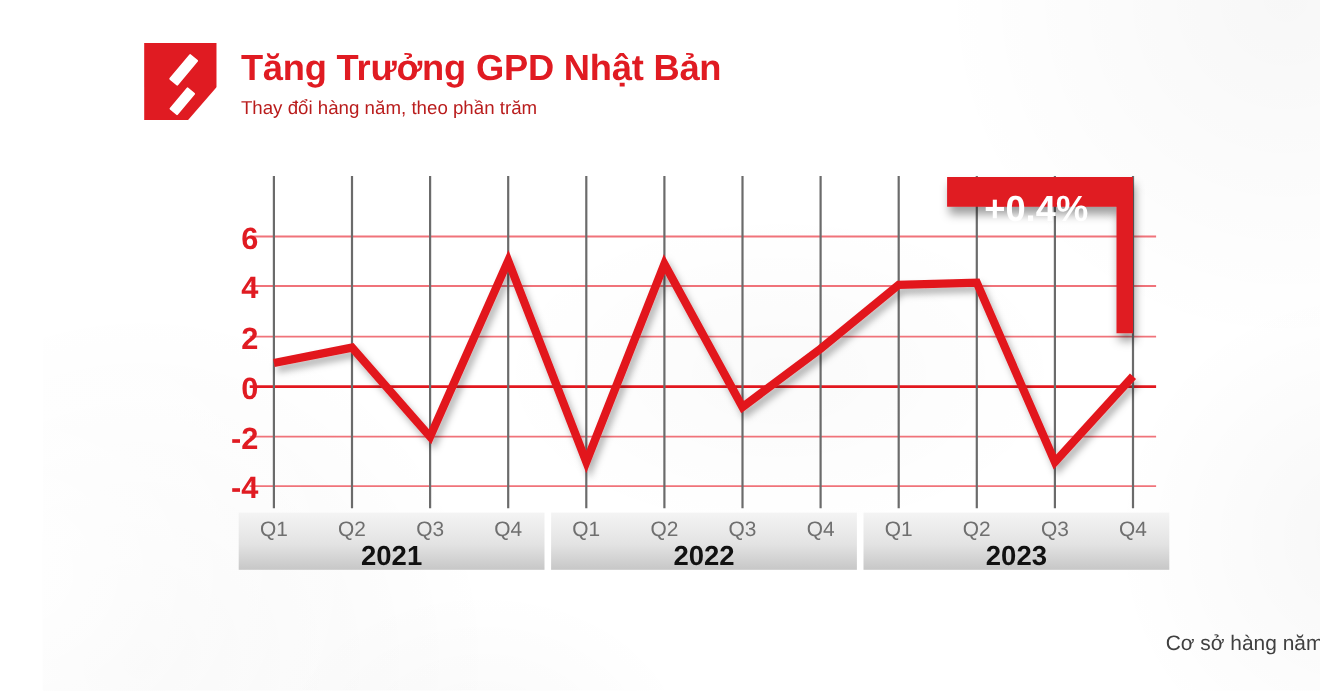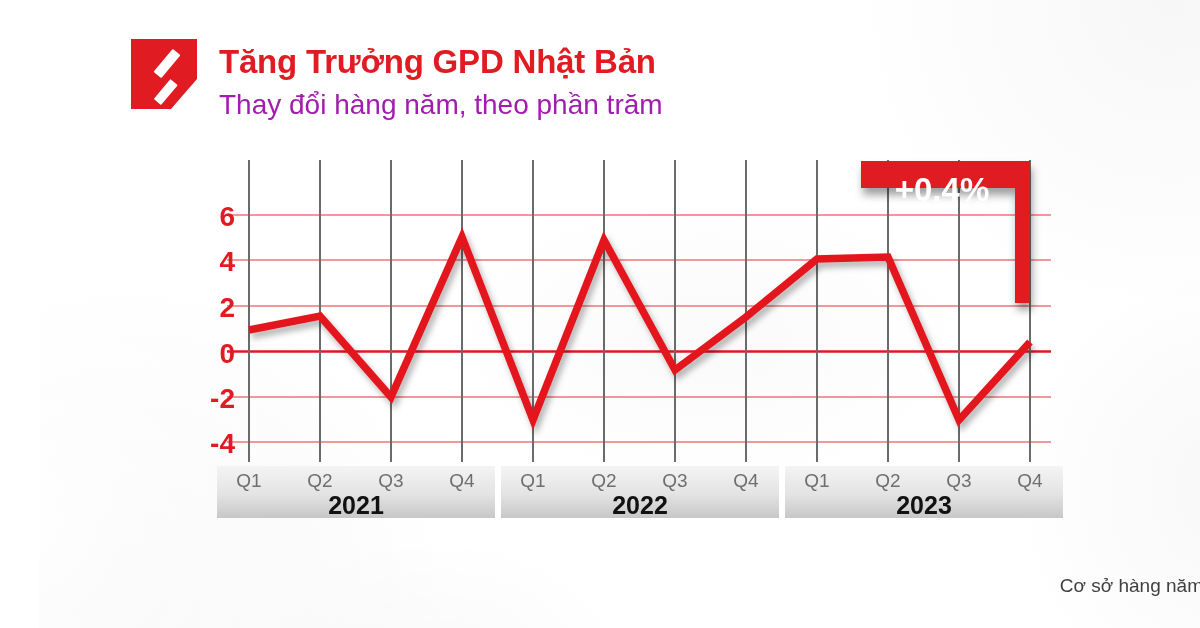--- a/index.html
+++ b/index.html
@@ -78,22 +78,22 @@
   .title-block { padding-top: 8px; }
   .title {
     color: #E01B22;
     font-size: 33px;
     font-weight: bold;
     letter-spacing: -0.2px;
     line-height: 1.1;
     white-space: nowrap;
   }
   .subtitle {
-    color: #a21caf;
-    font-size: 28px;
+    color: #b91c1c;
+    font-size: 17px;
     font-weight: normal;
     margin-top: 9px;
     line-height: 1.15;
     white-space: nowrap;
   }
 
   
   .chart {
     position: absolute;
     left: 0;

